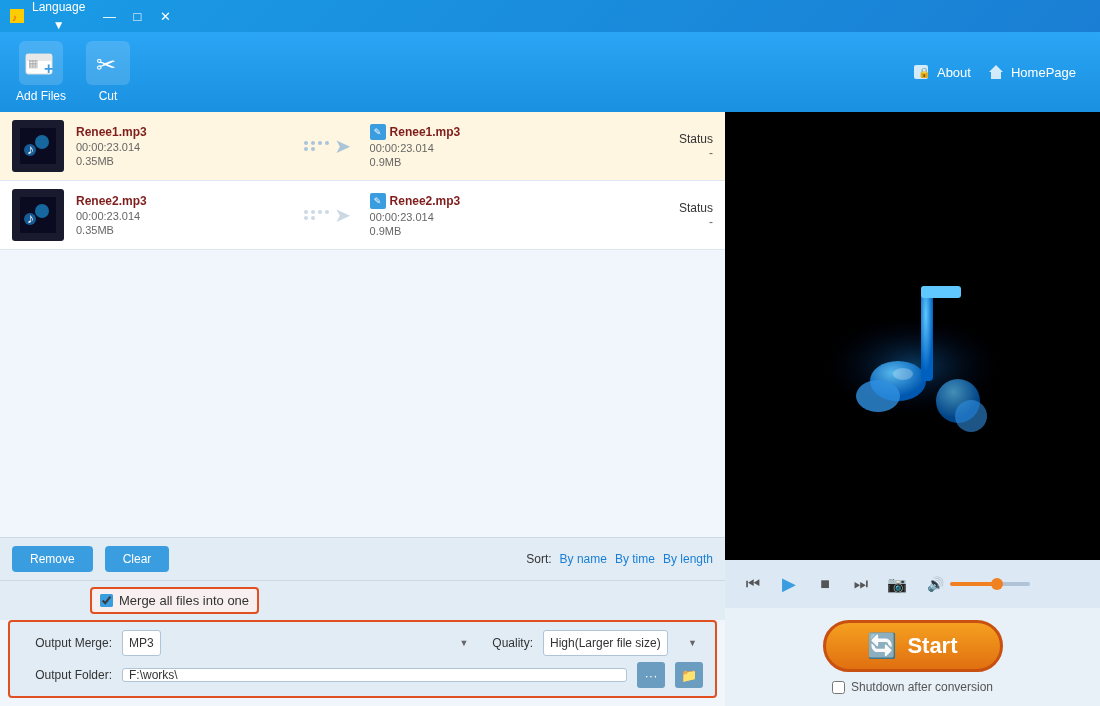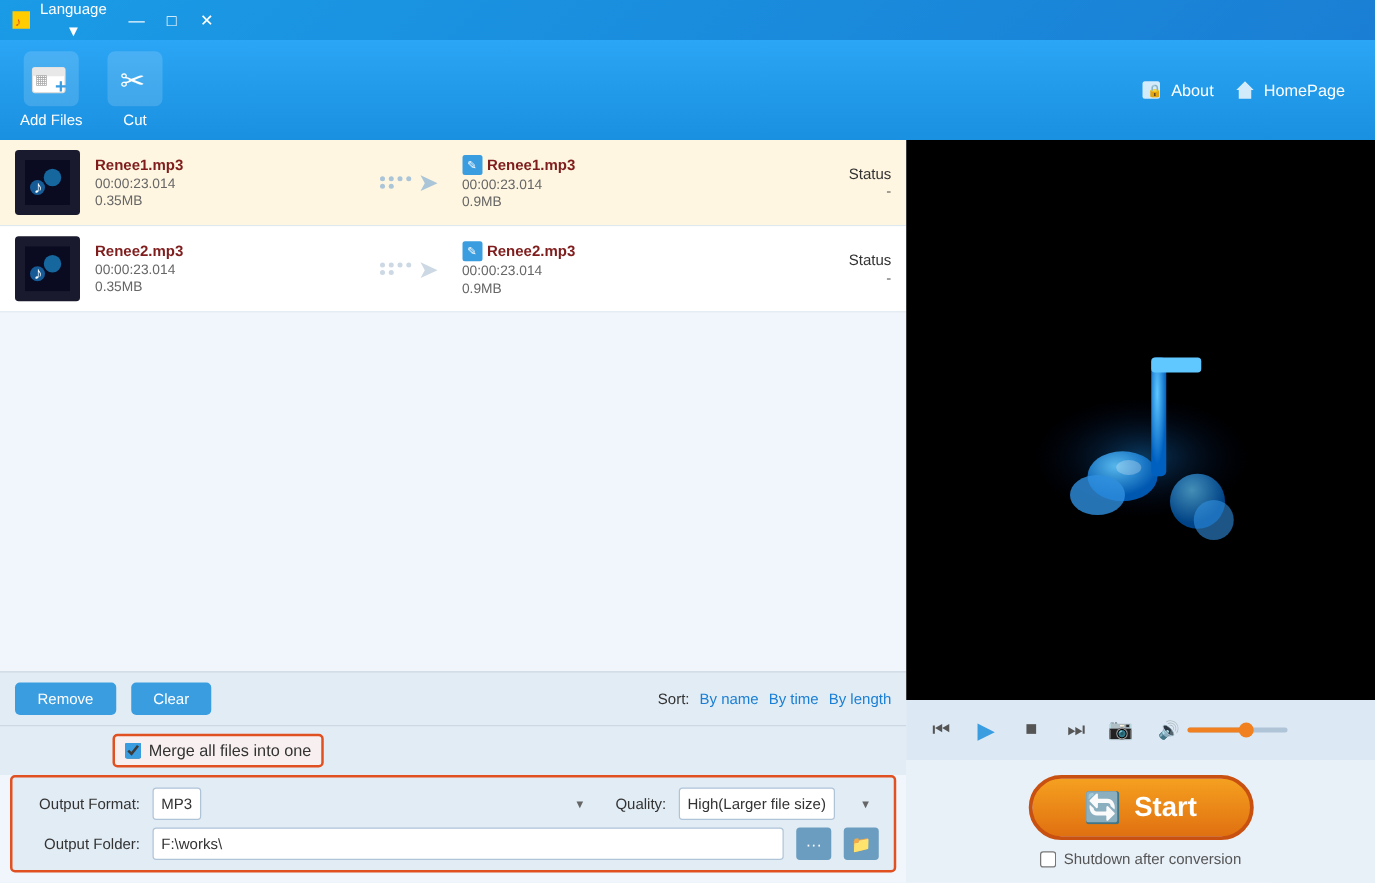--- a/index.html
+++ b/index.html
@@ -345,21 +345,21 @@
       position: absolute;
       right: 6px;
       top: 50%;
       transform: translateY(-50%);
       font-size: 9px;
       color: #666;
       pointer-events: none;
     }
     .folder-input {
       flex: 1;
-      height: 26px;
+      height: 14px;
       border: 1px solid #b0c4d8;
       border-radius: 3px;
       background: white;
       padding: 0 6px;
       font-size: 12px;
       color: #333;
     }
     .folder-btn {
       width: 28px;
       height: 26px;
@@ -659,21 +659,21 @@
 
     <div class="merge-area">
       <div class="merge-checkbox-wrap">
         <input type="checkbox" class="merge-checkbox" checked="" style="">
         <span class="merge-label">Merge all files into one</span>
       </div>
     </div>
 
     <div class="output-settings">
       <div class="output-row">
-        <span class="output-field-label">Output Format:</span>
+        <span class="output-field-label">Output Merge:</span>
         <div class="select-wrap">
           <select class="output-select">
             <option>MP3</option>
           </select>
         </div>
         <span class="quality-label">Quality:</span>
         <div class="quality-select-wrap">
           <select class="output-select">
             <option>High(Larger file size)</option>
           </select>

